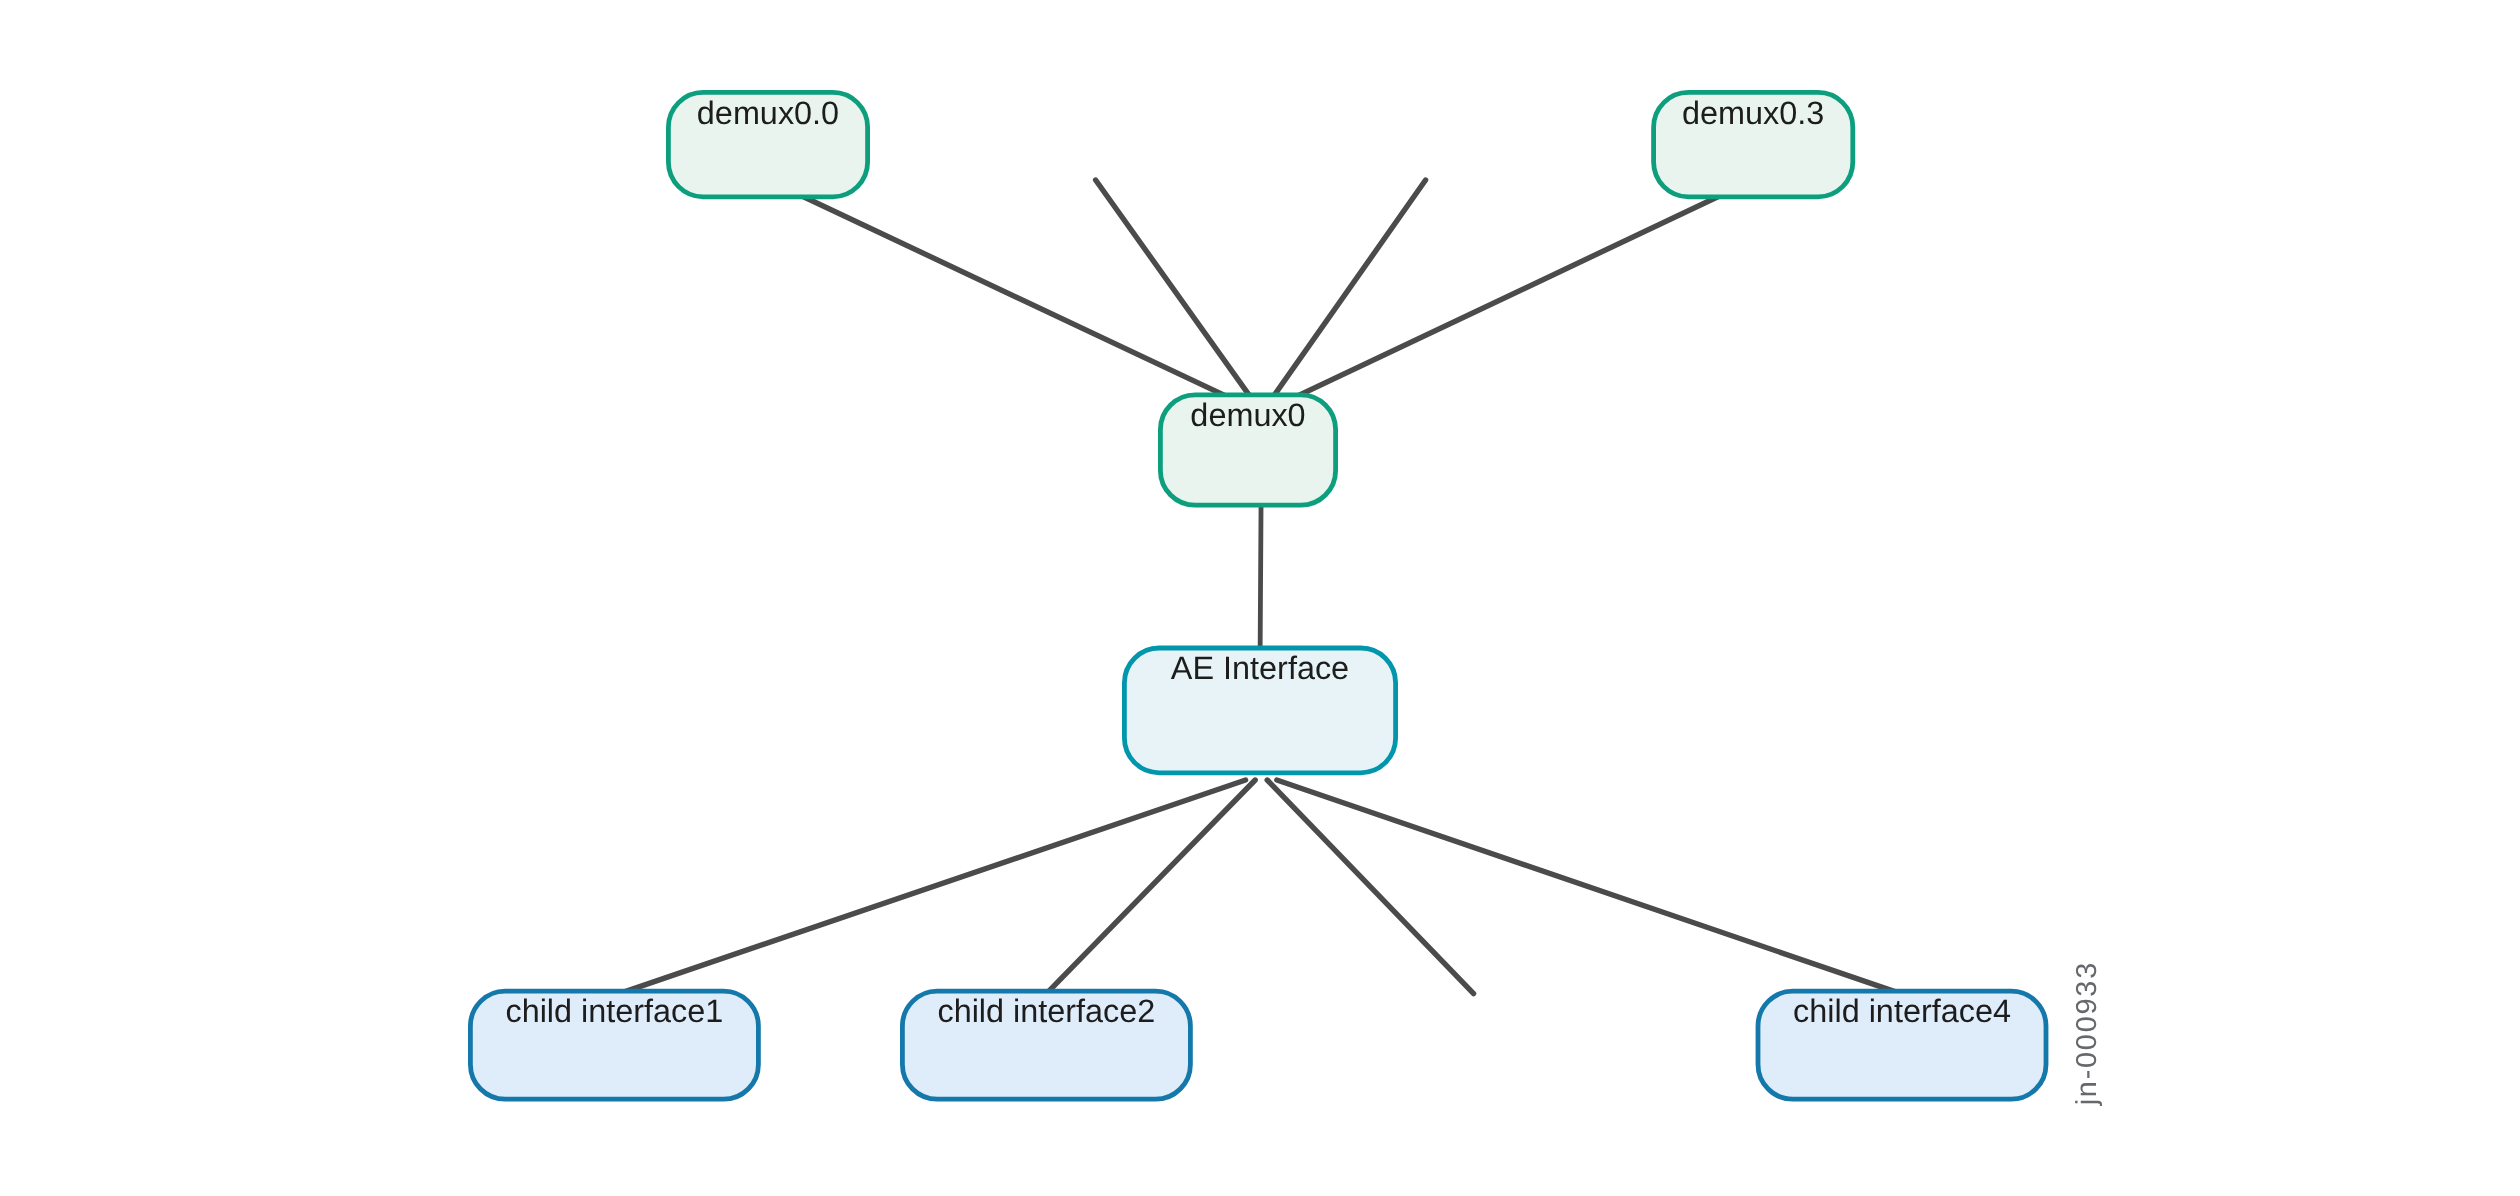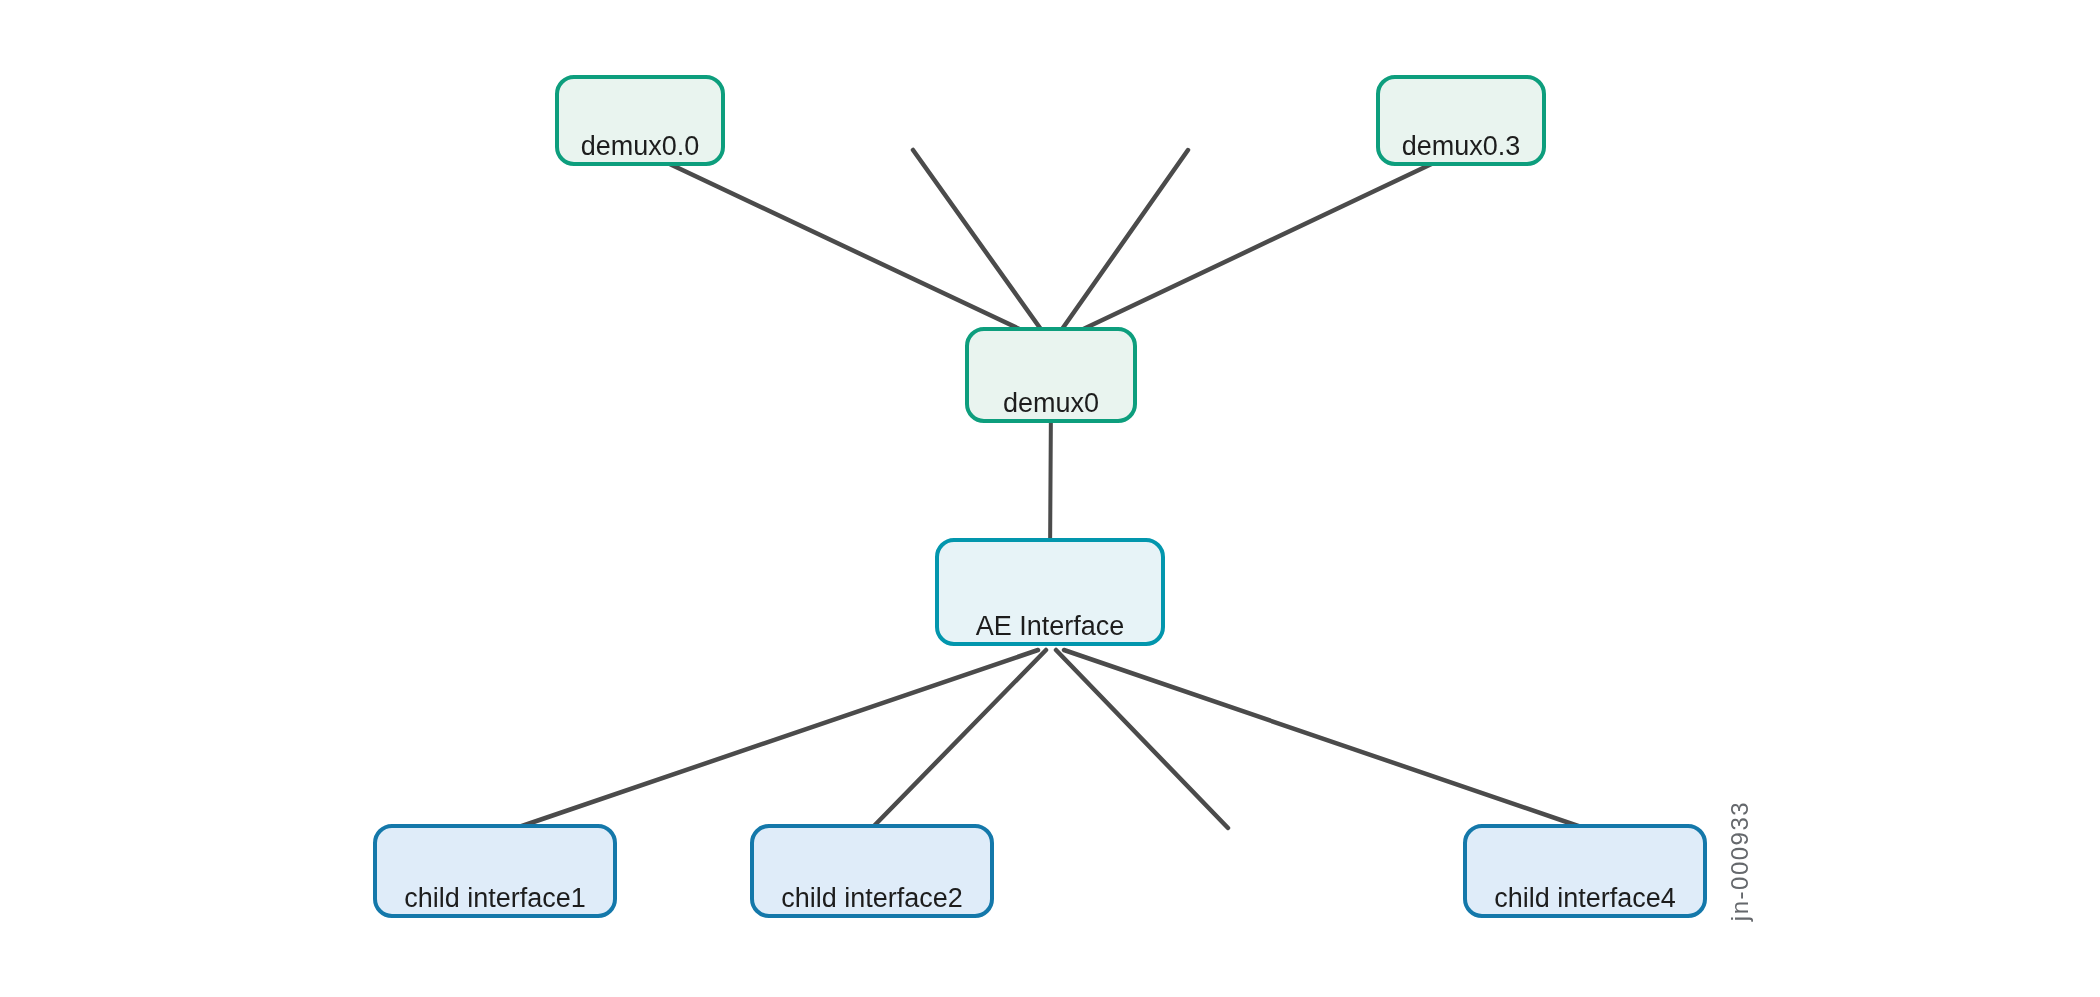--- a/index.html
+++ b/index.html
@@ -18,43 +18,43 @@
   .edges {
     position: absolute;
     left: 0;
     top: 0;
     z-index: 0;
   }
   .node {
     position: absolute;
     box-sizing: border-box;
     display: flex;
-    align-items: flex-end;
+    align-items: flex-start;
     justify-content: center;
-    border-radius: 19px;
+    border-radius: 31px;
     font-size: 27px;
     color: #1d1d1d;
     z-index: 1;
     text-align: center;
     white-space: nowrap;
   }
   .node-demux {
     border: 4px solid #0d9e7d;
     background: #e9f4ef;
   }
   .node-ae {
     border: 4px solid #0296ad;
     background: #e7f3f7;
   }
   .node-child {
     border: 4px solid #1478aa;
     background: #dfecf9;
   }
   .top-box   { width: 170px; height: 91px;  top: 75px; }
-  .mid-box   { width: 172px; height: 96px;  top: 327px; left: 965px; }
+  .mid-box   { width: 150px; height: 96px;  top: 327px; left: 965px; }
   .ae-box    { width: 230px; height: 108px; top: 538px; left: 935px; }
   .child-box { width: 244px; height: 94px;  top: 824px; }
 
   .figure-id {
     position: absolute;
     left: 1740px;
     top: 861px;
     transform: translate(-50%, -50%) rotate(-90deg);
     font-size: 24px;
     letter-spacing: 1.5px;
@@ -90,21 +90,21 @@
   </div>
 
   <div class="node node-demux mid-box">
     <span>demux0</span>
   </div>
 
   <div class="node node-ae ae-box">
     <span>AE Interface</span>
   </div>
 
-  <div class="node node-child child-box" style="left:373px">
+  <div class="node node-child child-box" style="left:390px">
     <span>child interface1</span>
   </div>
   <div class="node node-child child-box" style="left:750px">
     <span>child interface2</span>
   </div>
   <div class="node node-child child-box" style="left:1463px">
     <span>child interface4</span>
   </div>
 
   <div class="figure-id">jn-000933</div>

